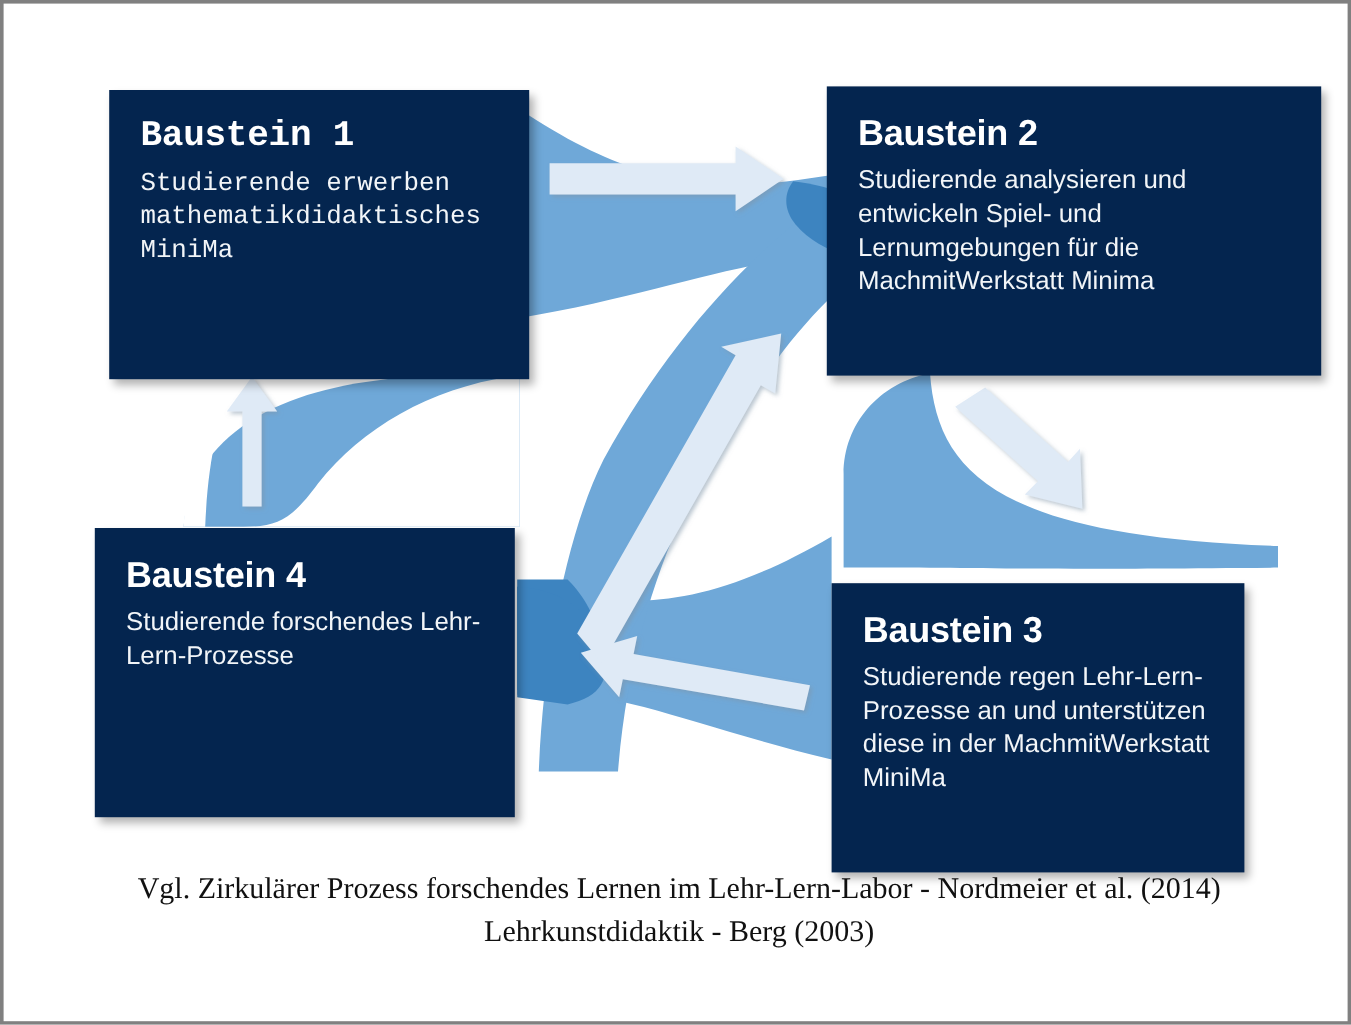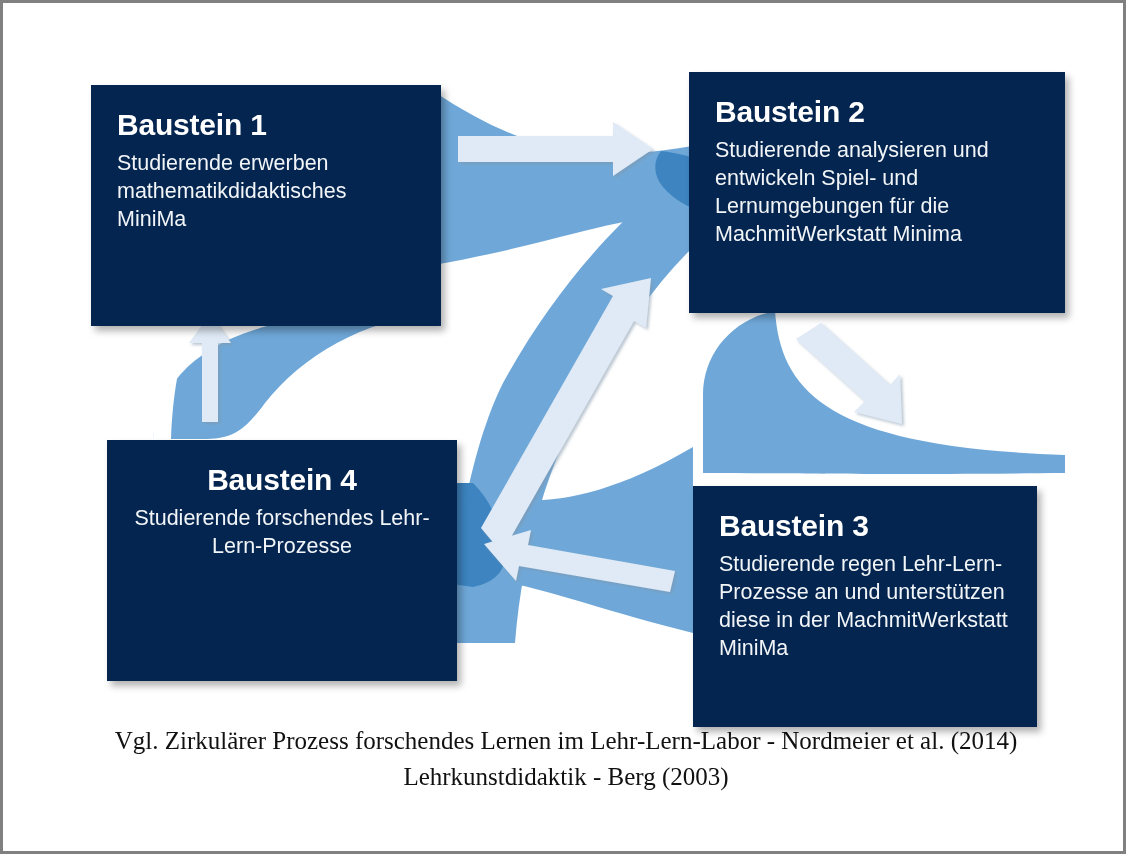--- a/index.html
+++ b/index.html
@@ -53,23 +53,23 @@
     color: #ffffff;
   }
   .block-body {
     font-size: 21.5px;
     font-weight: normal;
     line-height: 1.30;
     margin: 0;
     color: #f2f5f8;
   }
 
-  #block-1 { left: 88px;  top: 82px;  width: 350px; height: 241px; }
-  #block-2 { left: 686px; top: 69px;  width: 376px; height: 241px; }
-  #block-4 { left: 104px;  top: 437px; width: 350px; height: 241px; text-align: center; }
+  #block-1 { left: 88px;  top: 72px;  width: 350px; height: 241px; font-family: Liberation Mono, monospace; }
+  #block-2 { left: 686px; top: 69px;  width: 412px; height: 241px; }
+  #block-4 { left: 76px;  top: 437px; width: 350px; height: 241px; }
   #block-3 { left: 690px; top: 437px; width: 344px; height: 241px; margin-top: 46px; }
 
   #caption {
     position: absolute;
     left: 0;
     top: 720px;
     width: 1126px;
     text-align: center;
     font-family: "Liberation Serif", serif;
     color: #111111;

